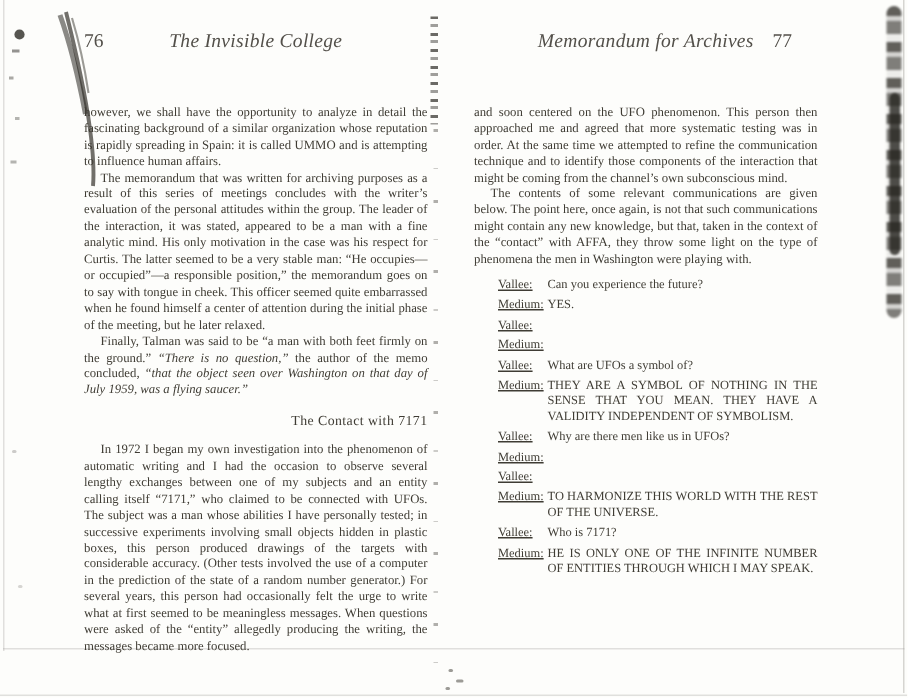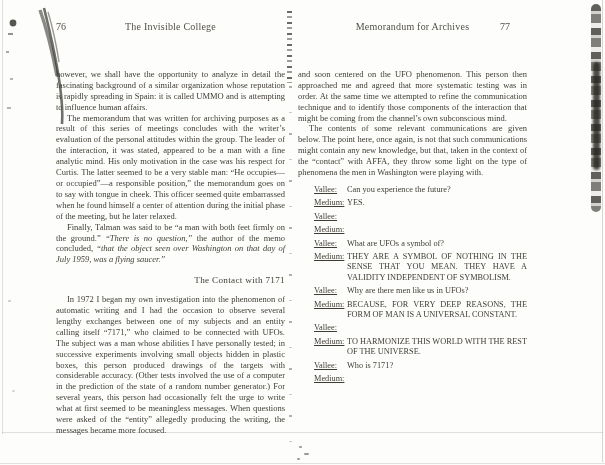--- a/index.html
+++ b/index.html
@@ -52,26 +52,26 @@
   .speck.s3{left:297px;top:458px;}
   .speck.s4{left:8px;top:300px;opacity:.5;}
   .speck.s5{left:12px;top:390px;opacity:.4;}
 
   
   .page{
     position:absolute;top:22px;width:229px;
     font-size:8.5px;line-height:10.9px;text-align:justify;
   }
   .page-left{left:56px;}
-  .page-right{left:298px;}
+  .page-right{left:316px;}
   .running-head{
     display:grid;grid-template-columns:1fr auto 1fr;align-items:baseline;
-    font-size:10px;color:var(--head-ink);margin-bottom:9px;text-align:left;
+    font-size:13px;color:var(--head-ink);margin-bottom:9px;text-align:left;
   }
-  .rh-title{letter-spacing:0.2px;}
+  .rh-title{font-style:italic;letter-spacing:0.2px;}
   .rh-num-left{text-align:left;}
   .rh-num-right{text-align:right;padding-right:17px;}
   .page p{margin:0;text-indent:11px;}
   .page p.noindent{text-indent:0;margin-top:36px;}
   .italic{font-style:italic;}
   .section-heading{
     font-size:9.2px;font-weight:normal;text-align:right;
     margin:10px 0 8px;letter-spacing:0.3px;
   }
   .dialogue{margin-top:7px;font-size:8.3px;line-height:10.4px;}
@@ -153,32 +153,32 @@
       <div class="drow">
           <span class="speaker">Medium:</span>
           <span class="dtext">THEY ARE A SYMBOL OF NOTHING IN THE SENSE THAT YOU MEAN. THEY HAVE A VALIDITY INDEPENDENT OF SYMBOLISM.</span>
         </div>
       <div class="drow">
           <span class="speaker">Vallee:</span>
           <span class="dtext">Why are there men like us in UFOs?</span>
         </div>
       <div class="drow">
           <span class="speaker">Medium:</span>
-          <span class="dtext">BECAUSE, FOR VERY DEEP REASONS, THE FORM OF MAN IS A UNIVERSAL CONSTANT.</span>
         </div>
       <div class="drow">
           <span class="speaker">Vallee:</span>
         </div>
       <div class="drow">
           <span class="speaker">Medium:</span>
           <span class="dtext">TO HARMONIZE THIS WORLD WITH THE REST OF THE UNIVERSE.</span>
         </div>
       <div class="drow">
           <span class="speaker">Vallee:</span>
           <span class="dtext">Who is 7171?</span>
         </div>
       <div class="drow">
           <span class="speaker">Medium:</span>
+          <span class="dtext">HE IS ONLY ONE OF THE INFINITE NUMBER OF ENTITIES THROUGH WHICH I MAY SPEAK.</span>
         </div>
     </div>
   </div>
 
 </div>
 
 </body></html>

